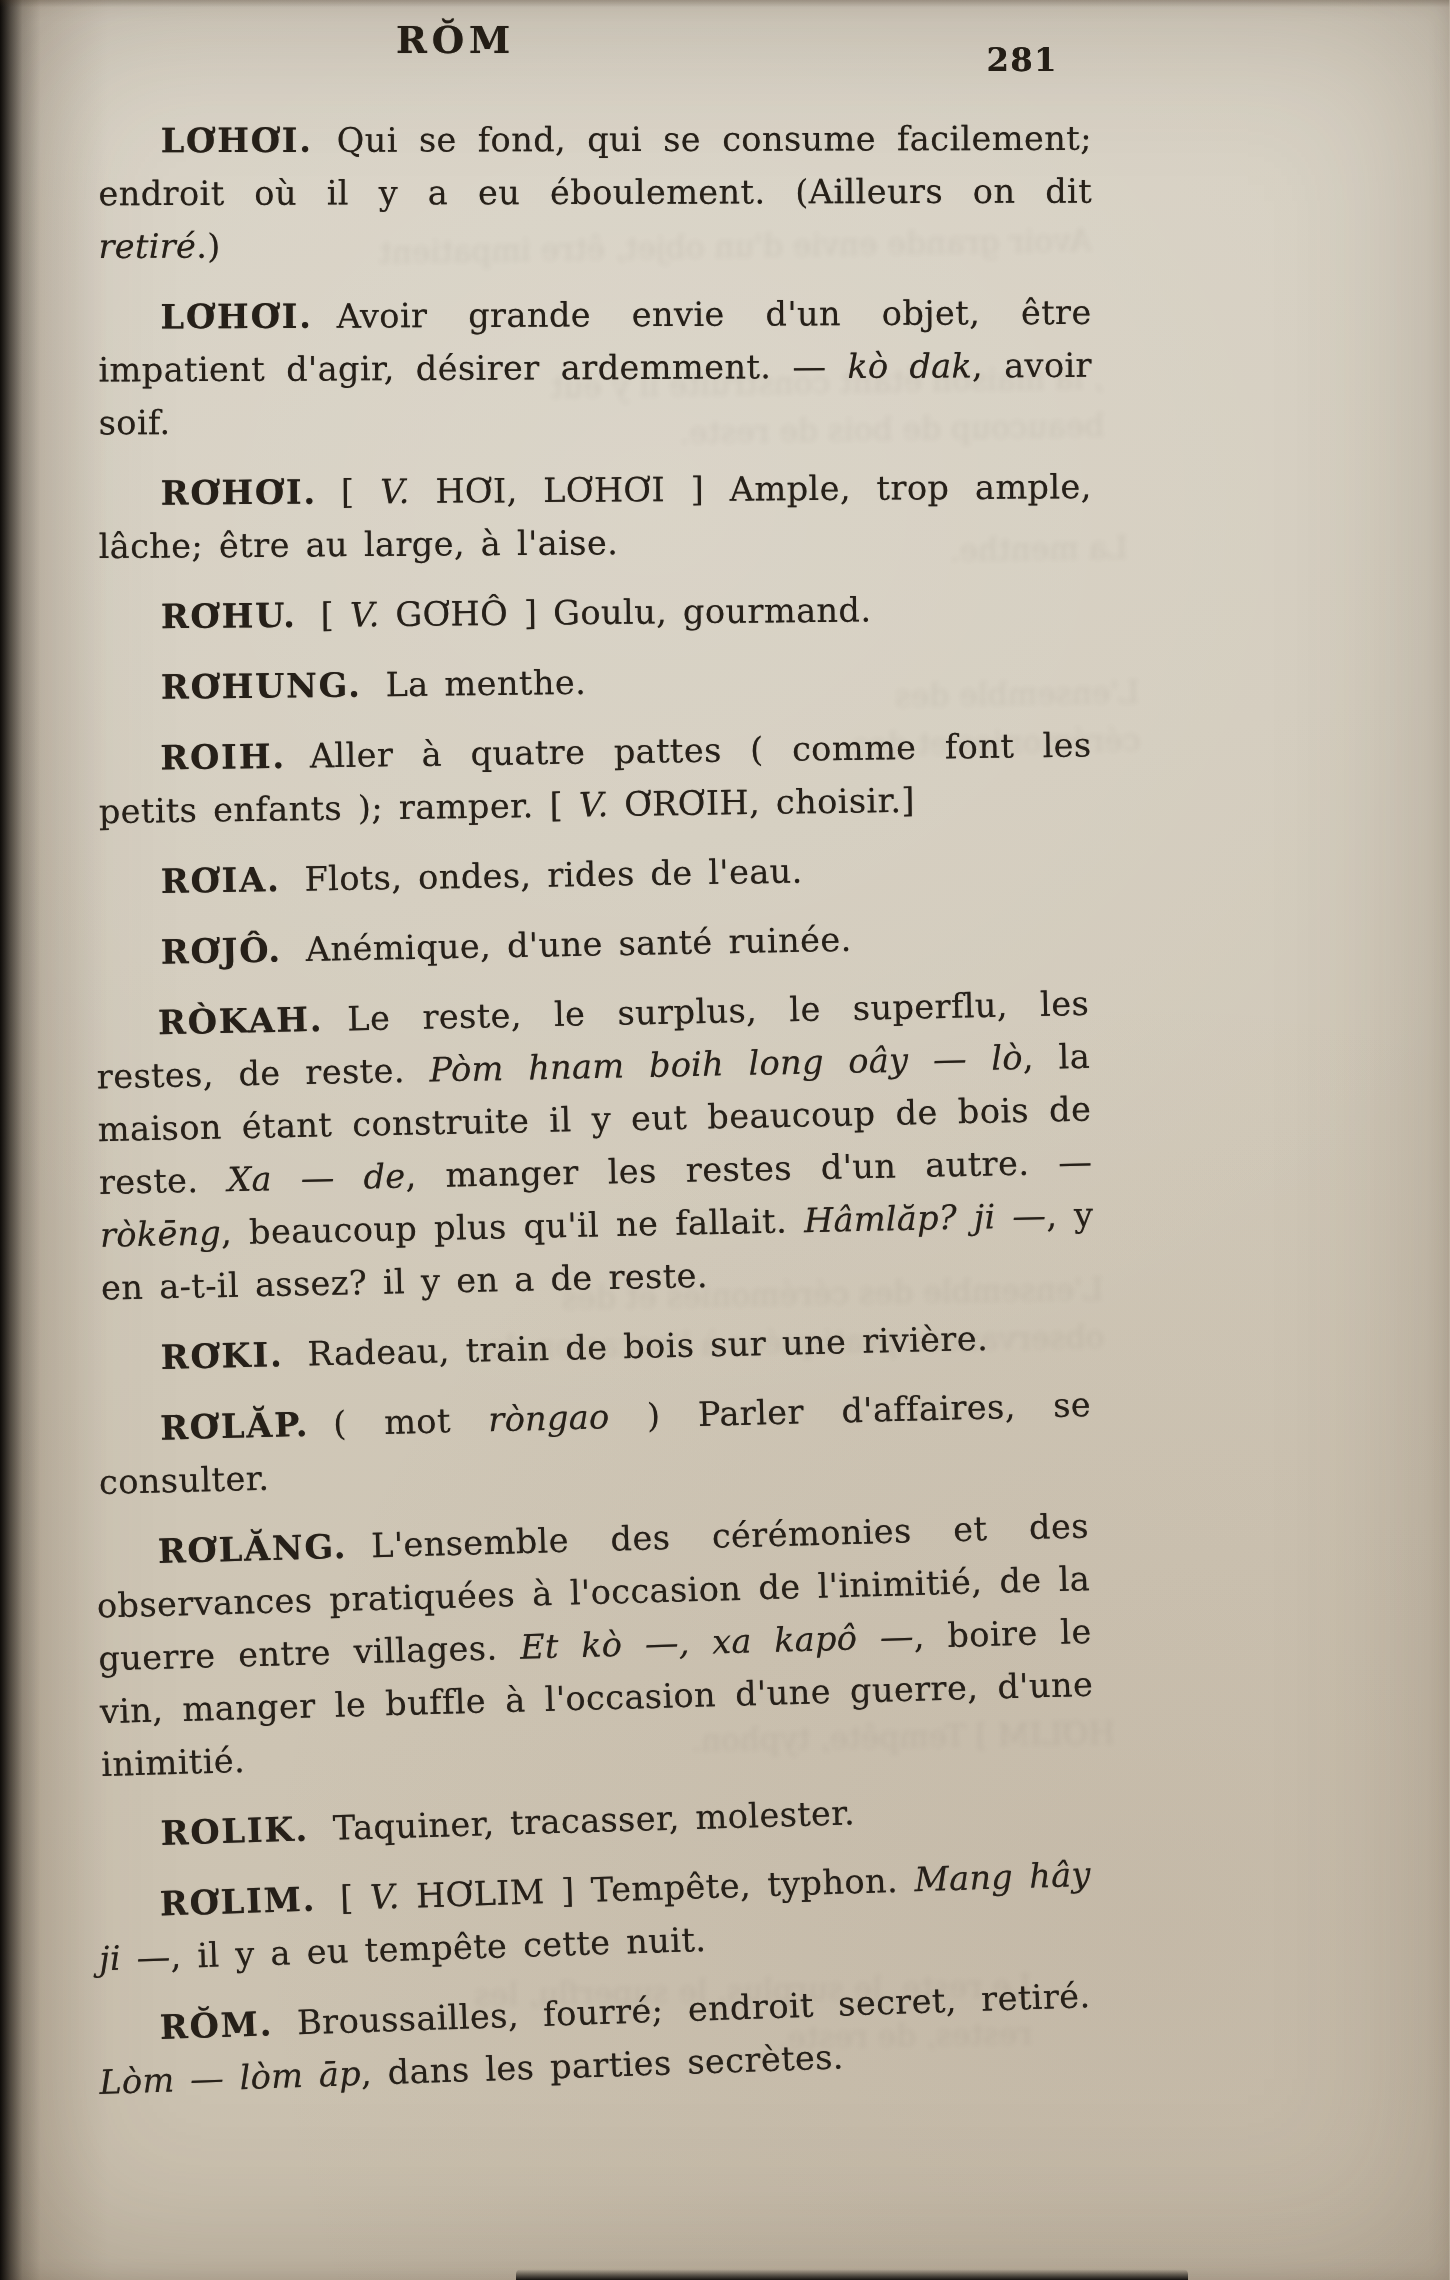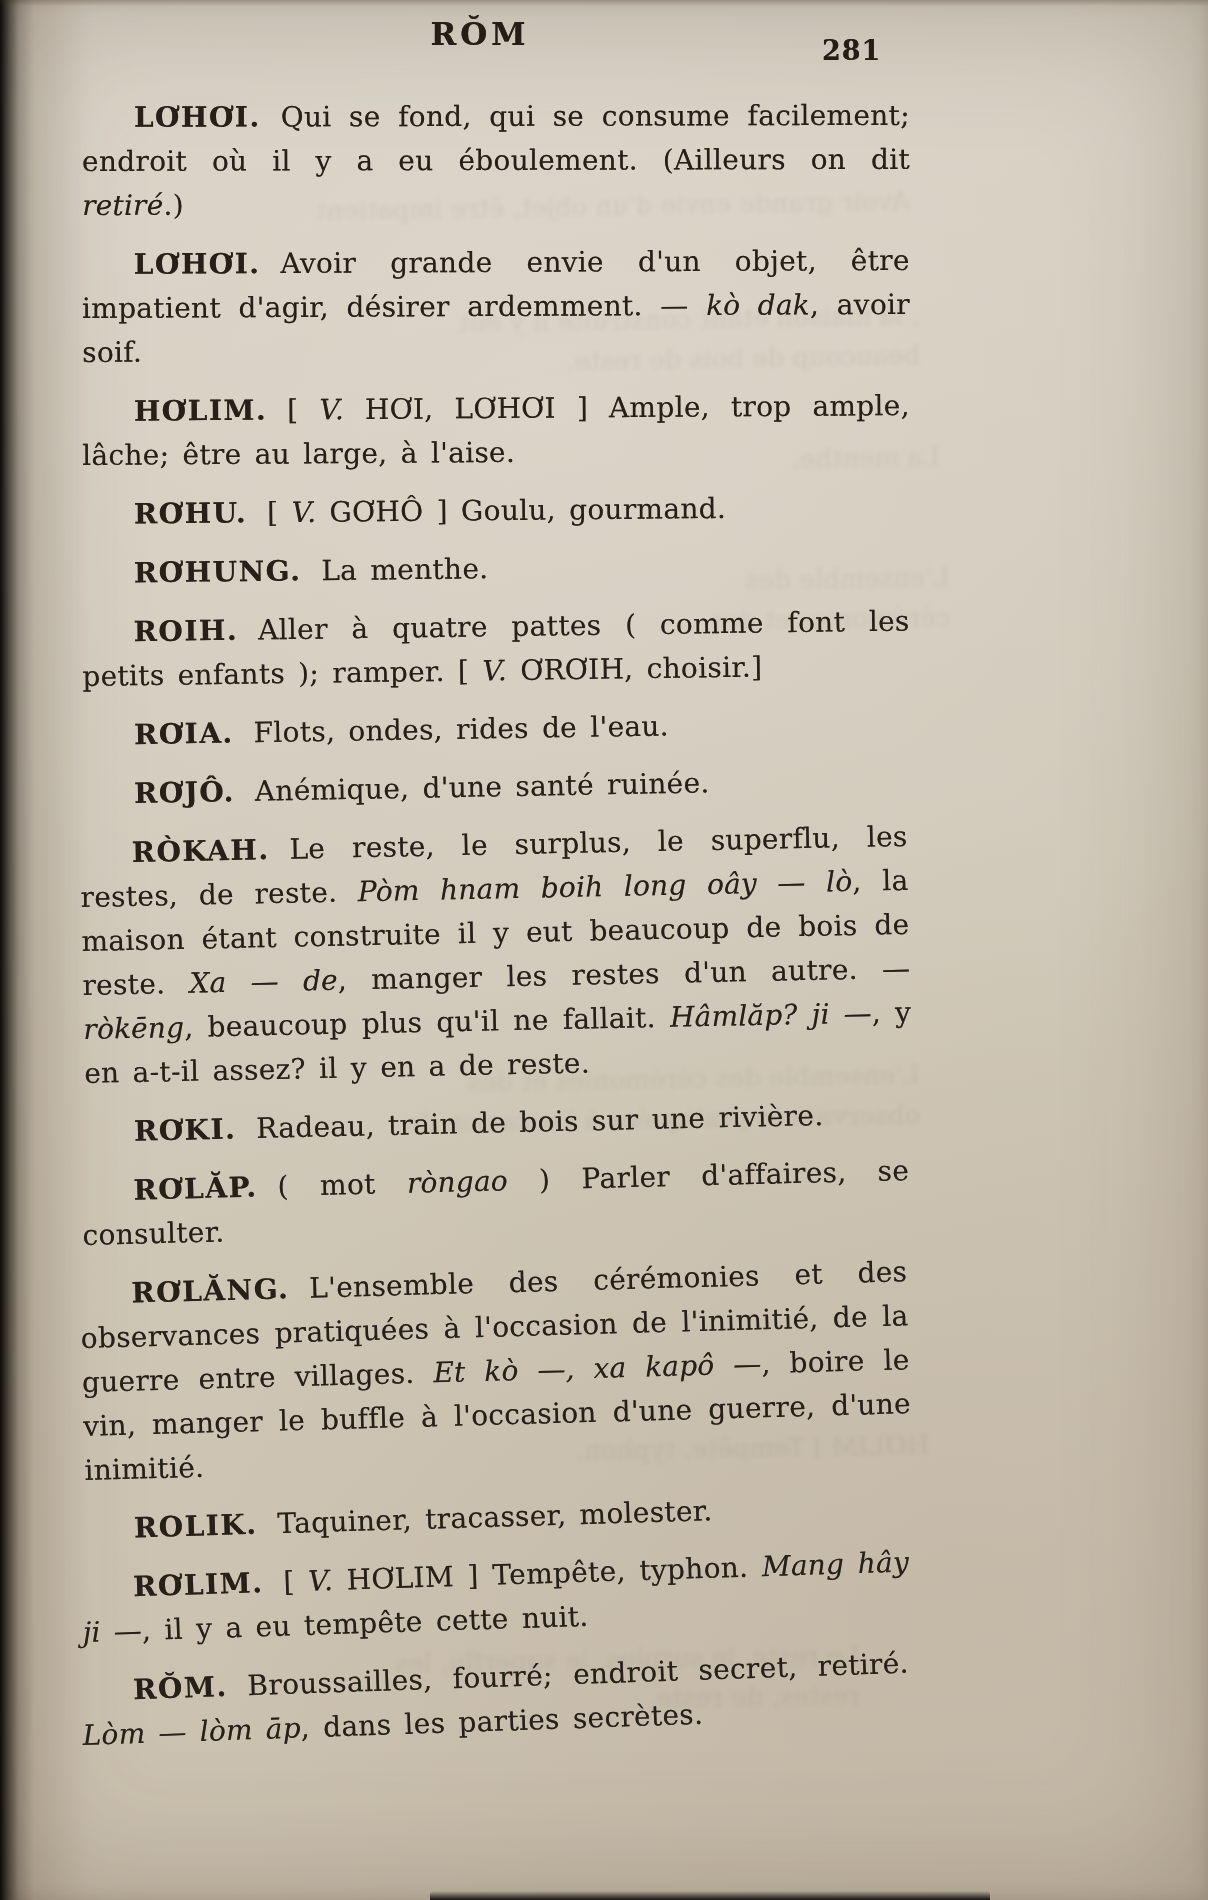--- a/index.html
+++ b/index.html
@@ -27,21 +27,21 @@
   .edge-bottom{
     position:absolute;bottom:0;left:430px;width:560px;height:9px;pointer-events:none;
     background:linear-gradient(to top, rgba(5,4,3,0.9), rgba(5,4,3,0));
     border-radius:4px 4px 0 0;
   }
   .edge-top{
     position:absolute;top:0;left:0;right:0;height:6px;pointer-events:none;
     background:linear-gradient(to bottom, rgba(60,45,30,0.25), rgba(60,45,30,0));
   }
   .pg-header{
-    position:absolute;top:16px;left:330px;width:300px;text-align:center;
+    position:absolute;top:16px;left:330px;width:300px;text-align:left;
     font-size:31px;font-weight:700;letter-spacing:4px;color:#241e16;
     text-shadow:0 0 0.6px rgba(36,30,22,0.7);
   }
   .pg-num{
     position:absolute;top:35px;left:822px;
     font-size:27px;font-weight:700;color:#241e16;letter-spacing:1px;
     text-shadow:0 0 0.5px rgba(36,30,22,0.7);
   }
   .entries{
     position:absolute;top:96px;left:82px;width:828px;color:#262019;
@@ -75,21 +75,21 @@
 <div class="ghost" style="top:1060px;left:300px;width:620px;height:84px;">L'ensemble des cérémonies et des observances pratiquées à l'occasion de l'inimitié, de la guerre entre villages. </div>
 <div class="ghost" style="top:1430px;left:330px;width:600px;height:84px;"> HƠLIM ] Tempête, typhon. </div>
 <div class="ghost" style="top:1640px;left:300px;width:560px;height:84px;">Le reste, le surplus, le superflu, les restes, de reste. </div>
 
 <div class="pg-header">RŎM</div>
 <div class="pg-num">281</div>
 
 <div class="entries">
     <p class="entry" style="transform: rotate(-0.15deg);"><span class="head">LƠHƠI.</span><span class="rm">Qui se fond, qui se consume facilement; endroit où il y a eu éboulement. (Ailleurs on dit </span><span class="it">retiré</span><span class="rm">.)</span></p>
     <p class="entry" style="transform: rotate(-0.28deg);"><span class="head">LƠHƠI.</span><span class="rm">Avoir grande envie d'un objet, être impatient d'agir, désirer ardemment. — </span><span class="it">kò dak</span><span class="rm">, avoir soif.</span></p>
-    <p class="entry" style="transform: rotate(-0.41deg);"><span class="head">HƠLIM.</span><span class="rm">[ </span><span class="it">V.</span><span class="rm"> HƠI, LƠHƠI ] Ample, trop ample, lâche; être au large, à l'aise.</span></p>
+    <p class="entry" style="transform: rotate(-0.41deg);"><span class="head">RƠHƠI.</span><span class="rm">[ </span><span class="it">V.</span><span class="rm"> HƠI, LƠHƠI ] Ample, trop ample, lâche; être au large, à l'aise.</span></p>
     <p class="entry" style="transform: rotate(-0.54deg);"><span class="head">RƠHU.</span><span class="rm">[ </span><span class="it">V.</span><span class="rm"> GƠHÔ ] Goulu, gourmand.</span></p>
     <p class="entry" style="transform: rotate(-0.67deg);"><span class="head">RƠHUNG.</span><span class="rm">La menthe.</span></p>
     <p class="entry" style="transform: rotate(-0.8deg);"><span class="head">ROIH.</span><span class="rm">Aller à quatre pattes ( comme font les petits enfants ); ramper. [ </span><span class="it">V.</span><span class="rm"> ƠRƠIH, choisir.]</span></p>
     <p class="entry" style="transform: rotate(-0.93deg);"><span class="head">RƠIA.</span><span class="rm">Flots, ondes, rides de l'eau.</span></p>
     <p class="entry" style="transform: rotate(-1.06deg);"><span class="head">RƠJÔ.</span><span class="rm">Anémique, d'une santé ruinée.</span></p>
     <p class="entry" style="transform: rotate(-1.19deg);"><span class="head">RÒKAH.</span><span class="rm">Le reste, le surplus, le superflu, les restes, de reste. </span><span class="it">Pòm hnam boih long oây — lò</span><span class="rm">, la maison étant construite il y eut beaucoup de bois de reste. </span><span class="it">Xa — de</span><span class="rm">, manger les restes d'un autre. — </span><span class="it">ròkēng</span><span class="rm">, beaucoup plus qu'il ne fallait. </span><span class="it">Hâmlăp? ji —</span><span class="rm">, y en a-t-il assez? il y en a de reste.</span></p>
     <p class="entry" style="transform: rotate(-1.32deg);"><span class="head">RƠKI.</span><span class="rm">Radeau, train de bois sur une rivière.</span></p>
     <p class="entry" style="transform: rotate(-1.45deg);"><span class="head">RƠLĂP.</span><span class="rm">( mot </span><span class="it">ròngao</span><span class="rm"> ) Parler d'affaires, se consulter.</span></p>
     <p class="entry" style="transform: rotate(-1.58deg);"><span class="head">RƠLĂNG.</span><span class="rm">L'ensemble des cérémonies et des observances pratiquées à l'occasion de l'inimitié, de la guerre entre villages. </span><span class="it">Et kò —, xa kapô —</span><span class="rm">, boire le vin, manger le buffle à l'occasion d'une guerre, d'une inimitié.</span></p>
     <p class="entry" style="transform: rotate(-1.71deg);"><span class="head">ROLIK.</span><span class="rm">Taquiner, tracasser, molester.</span></p>

